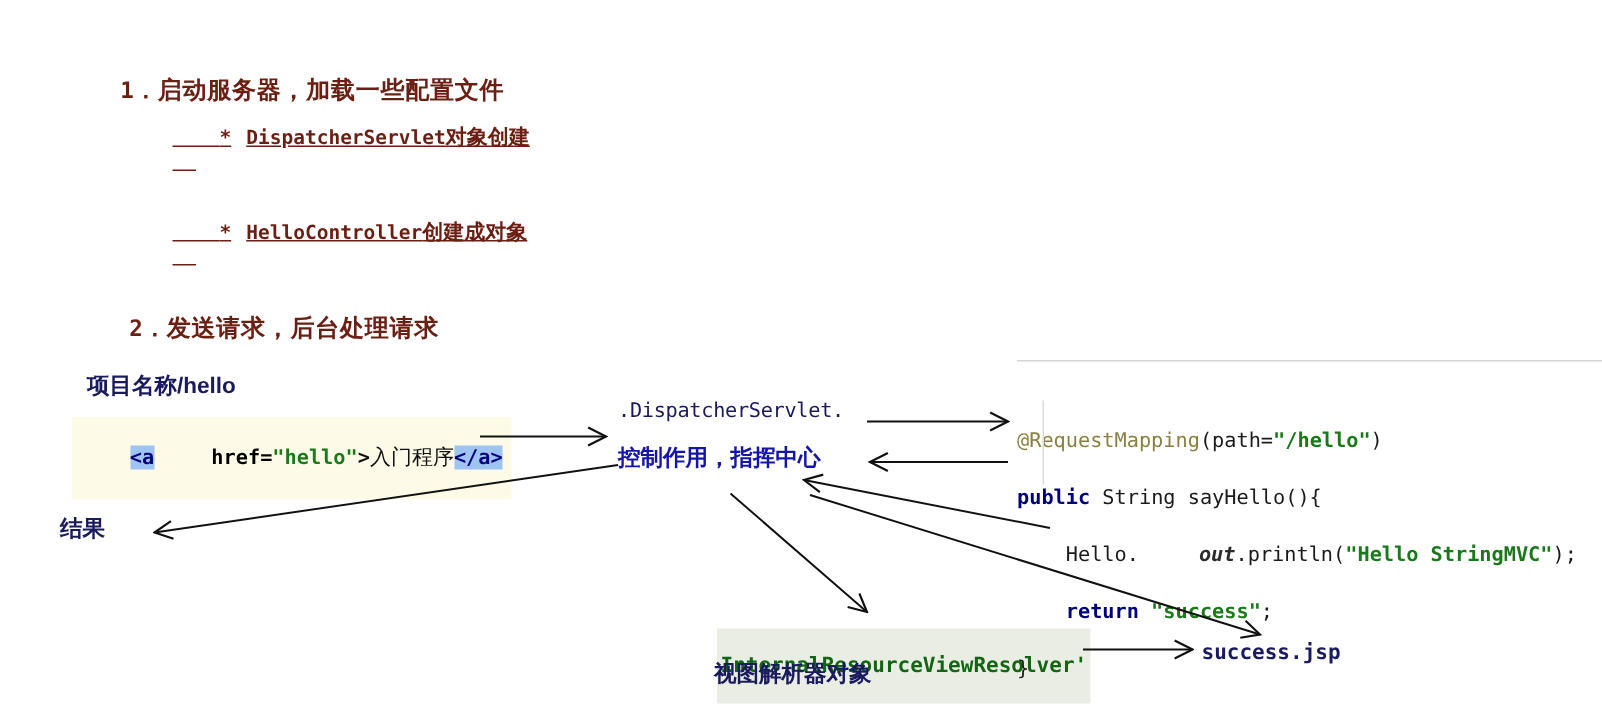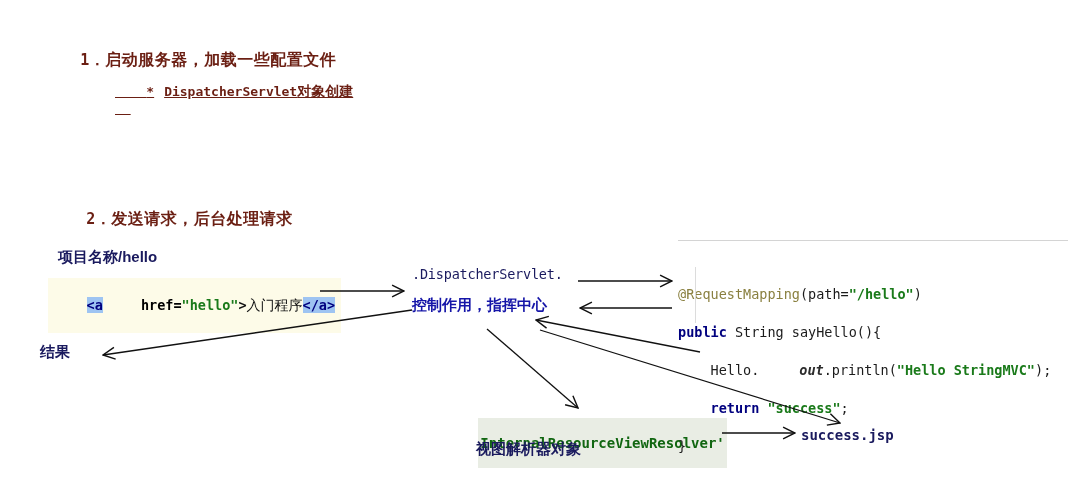--- a/index.html
+++ b/index.html
@@ -148,20 +148,23 @@
 
   <div class="abs step" style="left:42px; top:32px;">
     <span>1．</span><span class="cjk">启动服务器，加载一些配置文件</span>
   </div>
 
   <div class="abs bullet" style="left:115px; top:68px;">
     <span class="star">*</span><span>DispatcherServlet</span><span class="cjk">对象创建</span>
   </div>
 
 
+  <div class="abs bullet" style="left:115px; top:131px;">
+    <span class="star">*</span><span>HelloController</span><span class="cjk">创建成对象</span>
+  </div>
 
   <div class="abs step" style="left:48px; top:191px;">
     <span>2．</span><span class="cjk">发送请求，后台处理请求</span>
   </div>
 
   <div class="abs navy navy-cjk" style="left:58px; top:248px;">项目名称/hello</div>
 
   <div class="abs snippet" style="left:48px; top:278px;">
     <span class="tok-tag-hl">&lt;a</span><span class="tok-attr"> href=</span><span class="tok-str">"hello"</span><span class="tok-gt">&gt;</span><span class="tok-plain">入门程序</span><span class="tok-tag-hl">&lt;/a&gt;</span>
   </div>

